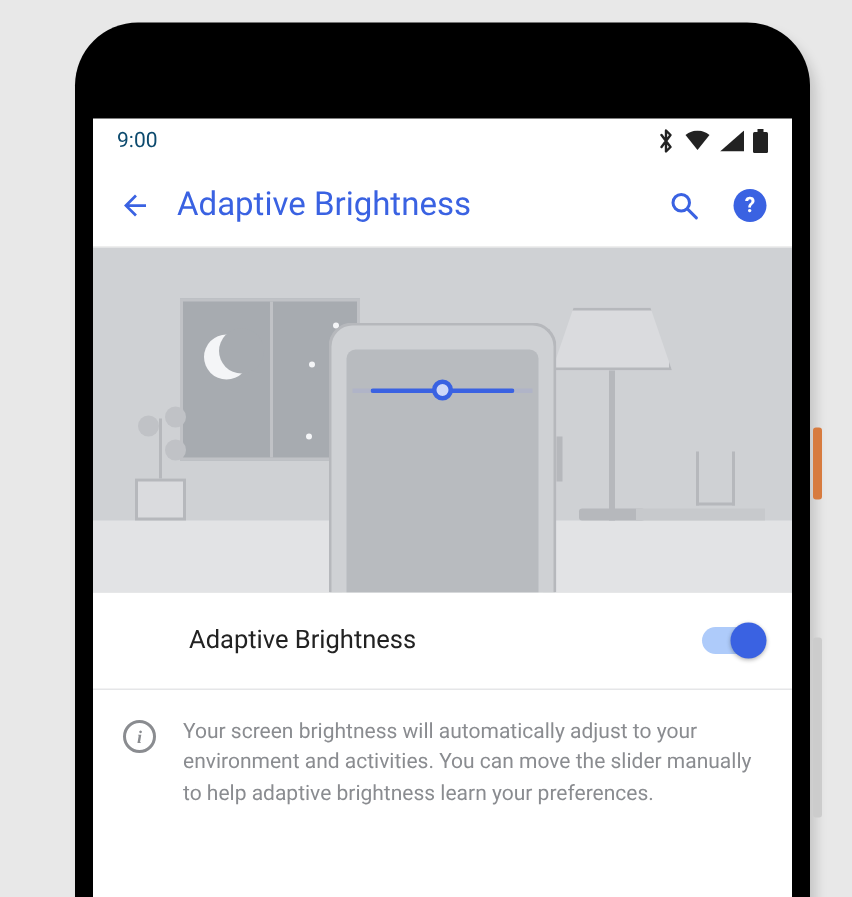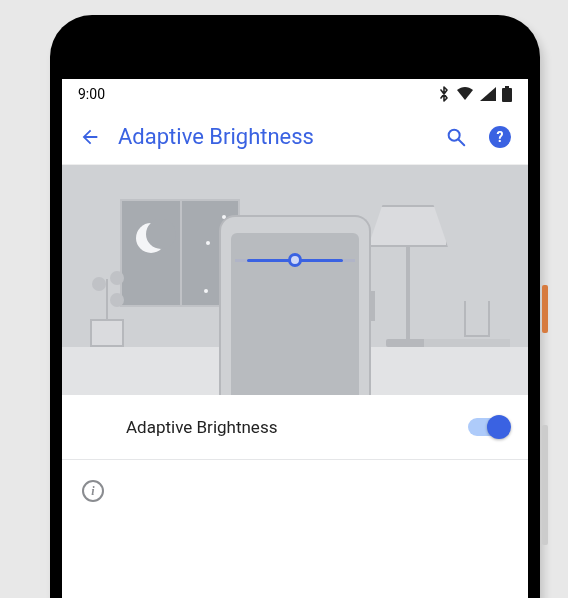--- a/index.html
+++ b/index.html
@@ -81,21 +81,21 @@
   }
 
   
   .status-bar {
     height: 30px;
     display: flex;
     align-items: center;
     justify-content: space-between;
     padding: 0 16px;
     font-size: 14px;
-    color: #000000;
+    color: #0c4a6e;
   }
   .status-right { display: flex; align-items: center; gap: 6px; }
   .status-right svg { display: block; }
 
   
   .app-bar {
     height: 56px;
     display: flex;
     align-items: center;
     padding: 0 12px;
@@ -364,17 +364,18 @@
         <span class="setting-label">Adaptive Brightness</span>
         <div class="switch">
           <div class="switch-thumb"></div>
         </div>
       </div>
 
       <div class="desc-row">
         <div class="info-icon">
             <span>i</span>
           </div>
+        <div class="desc-text">Your screen brightness will automatically adjust to your environment and activities. You can move the slider manually to help adaptive brightness learn your preferences.</div>
       </div>
 
     </div>
   </div>
 </div>
 
 </body></html>

